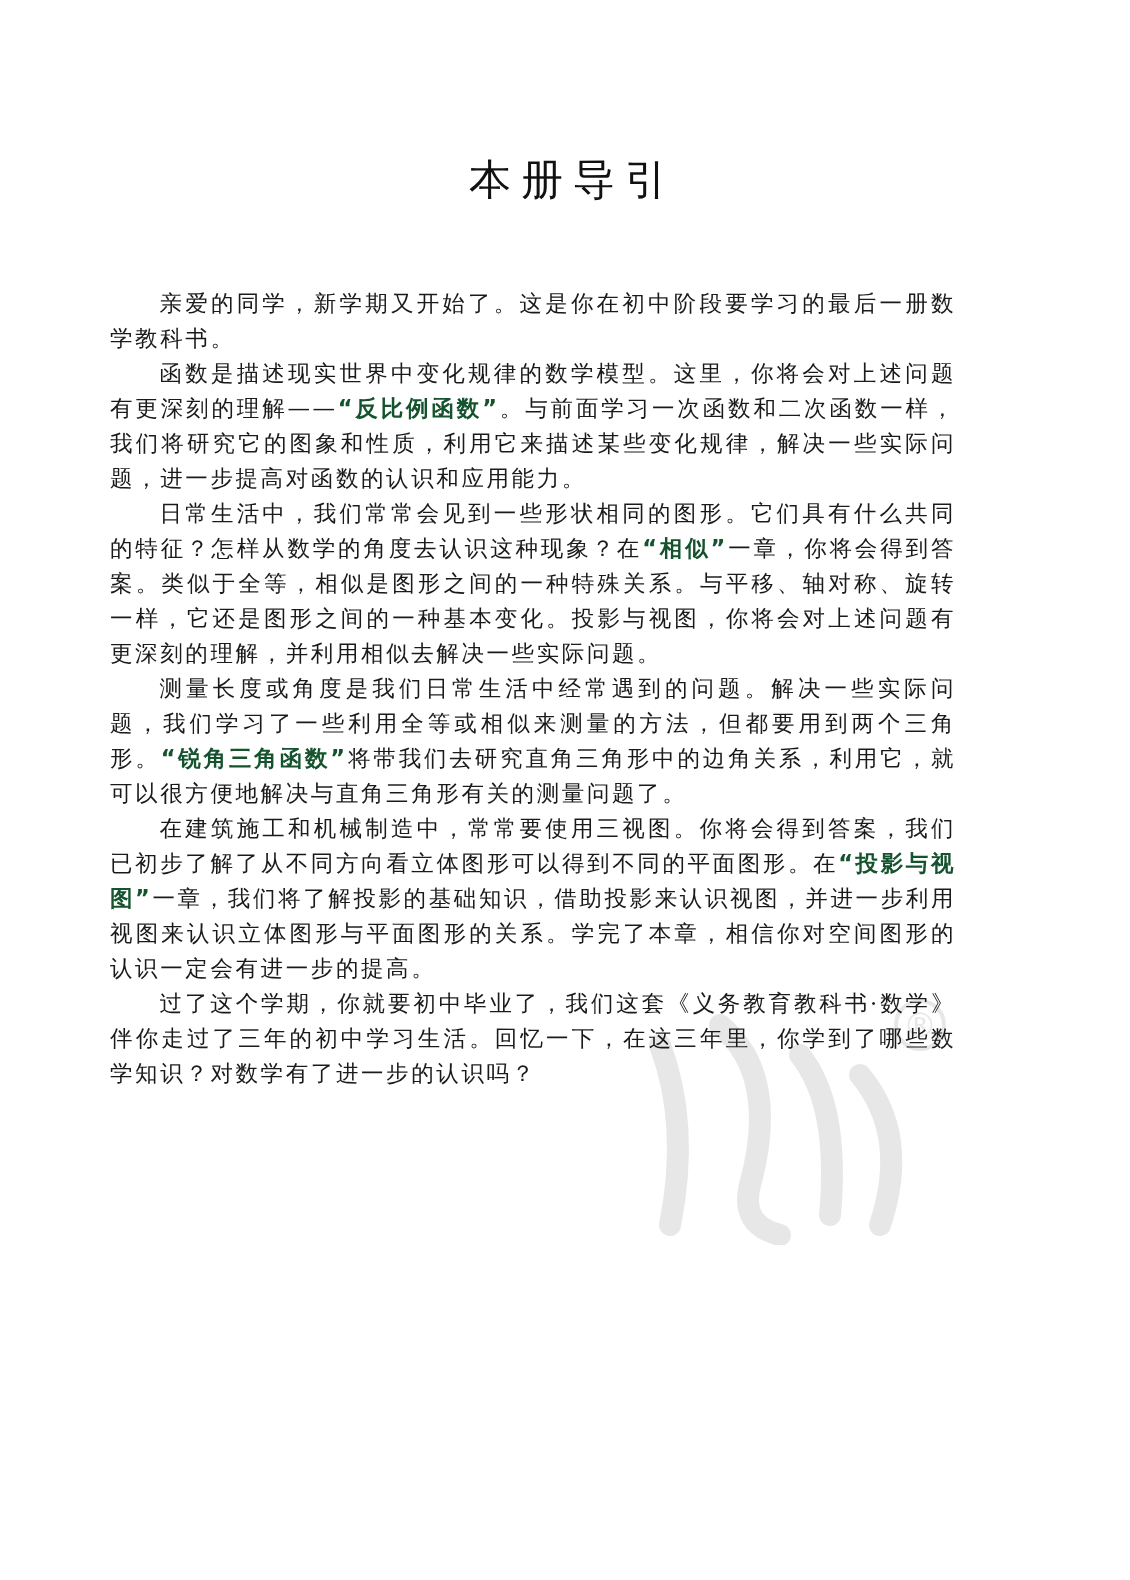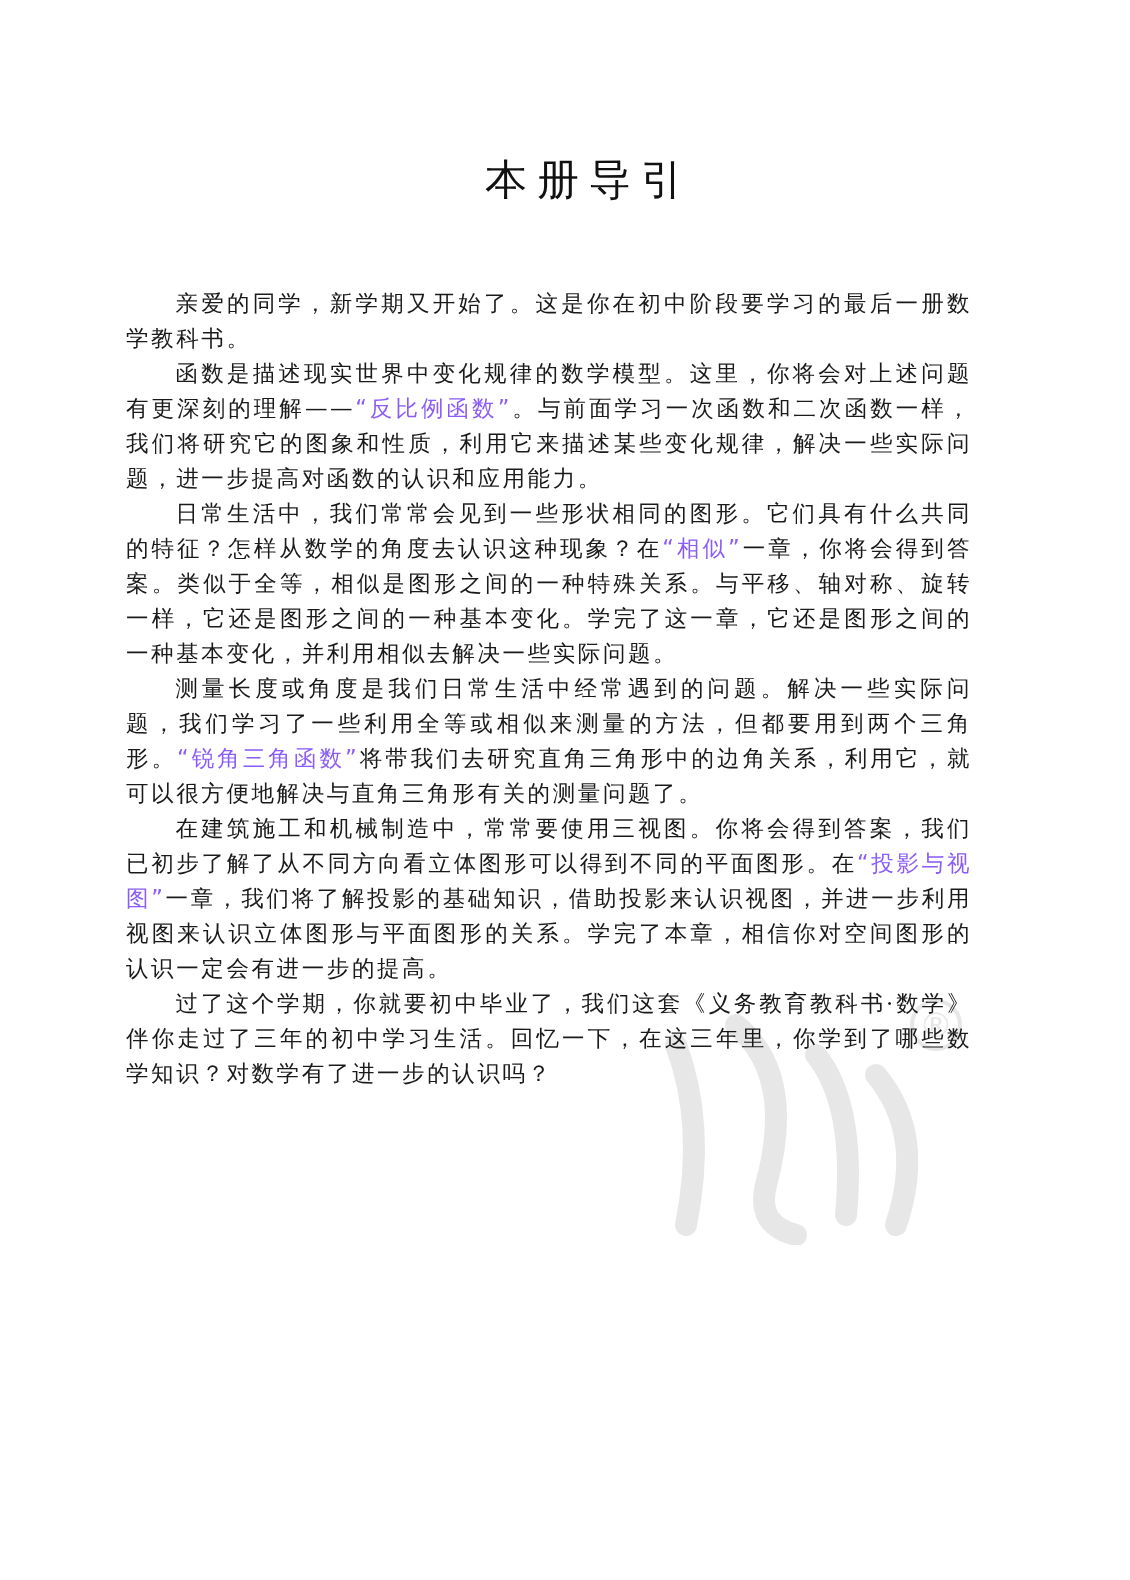--- a/index.html
+++ b/index.html
@@ -10,21 +10,21 @@
     body {
       width: 1130px;
       height: 1580px;
       position: relative;
       overflow: hidden;
       font-family: "DejaVu Serif", "Liberation Serif", serif;
       color: #1a1a1a;
     }
     .page {
       position: absolute;
-      left: 16px; top: 0;
+      left: 0; top: 0;
       width: 974px;
       height: 1580px;
       padding-left: 16px;
     }
     .title {
       position: absolute;
       left: 0;
       width: 1130px;
       top: 152px;
       text-align: center;
@@ -44,23 +44,23 @@
       line-height: 35px;
       letter-spacing: 2.6px;
       text-align: justify;
       text-justify: inter-character;
     }
     .para {
       margin: 0;
       text-indent: 2.2em;
     }
     .hl {
-      color: #8b5cf6;
+      color: #14532d;
       font-family: "DejaVu Sans", "Liberation Sans", sans-serif;
-      font-weight: normal;
+      font-weight: bold;
     }
     .watermark {
       position: absolute;
       left: 630px;
       top: 985px;
       width: 330px;
       height: 260px;
       pointer-events: none;
       opacity: 0.09;
     }
@@ -72,21 +72,21 @@
   <h1 class="title">本册导引</h1>
 
   <div class="body">
     <p class="para">
       <span>亲爱的同学，新学期又开始了。这是你在初中阶段要学习的最后一册数学教科书。</span>
     </p>
     <p class="para">
       <span>函数是描述现实世界中变化规律的数学模型。这里，你将会对上述问题有更深刻的理解——</span><span class="hl">“反比例函数”</span><span>。与前面学习一次函数和二次函数一样，我们将研究它的图象和性质，利用它来描述某些变化规律，解决一些实际问题，进一步提高对函数的认识和应用能力。</span>
     </p>
     <p class="para">
-      <span>日常生活中，我们常常会见到一些形状相同的图形。它们具有什么共同的特征？怎样从数学的角度去认识这种现象？在</span><span class="hl">“相似”</span><span>一章，你将会得到答案。类似于全等，相似是图形之间的一种特殊关系。与平移、轴对称、旋转一样，它还是图形之间的一种基本变化。学完了这一章，它还是图形之间的一种基本变化，并利用相似去解决一些实际问题。</span>
+      <span>日常生活中，我们常常会见到一些形状相同的图形。它们具有什么共同的特征？怎样从数学的角度去认识这种现象？在</span><span class="hl">“相似”</span><span>一章，你将会得到答案。类似于全等，相似是图形之间的一种特殊关系。与平移、轴对称、旋转一样，它还是图形之间的一种基本变化。投影与视图，你将会对上述问题有更深刻的理解，并利用相似去解决一些实际问题。</span>
     </p>
     <p class="para">
       <span>测量长度或角度是我们日常生活中经常遇到的问题。解决一些实际问题，我们学习了一些利用全等或相似来测量的方法，但都要用到两个三角形。</span><span class="hl">“锐角三角函数”</span><span>将带我们去研究直角三角形中的边角关系，利用它，就可以很方便地解决与直角三角形有关的测量问题了。</span>
     </p>
     <p class="para">
       <span>在建筑施工和机械制造中，常常要使用三视图。你将会得到答案，我们已初步了解了从不同方向看立体图形可以得到不同的平面图形。在</span><span class="hl">“投影与视图”</span><span>一章，我们将了解投影的基础知识，借助投影来认识视图，并进一步利用视图来认识立体图形与平面图形的关系。学完了本章，相信你对空间图形的认识一定会有进一步的提高。</span>
     </p>
     <p class="para">
       <span>过了这个学期，你就要初中毕业了，我们这套《义务教育教科书·数学》伴你走过了三年的初中学习生活。回忆一下，在这三年里，你学到了哪些数学知识？对数学有了进一步的认识吗？</span>
     </p>

